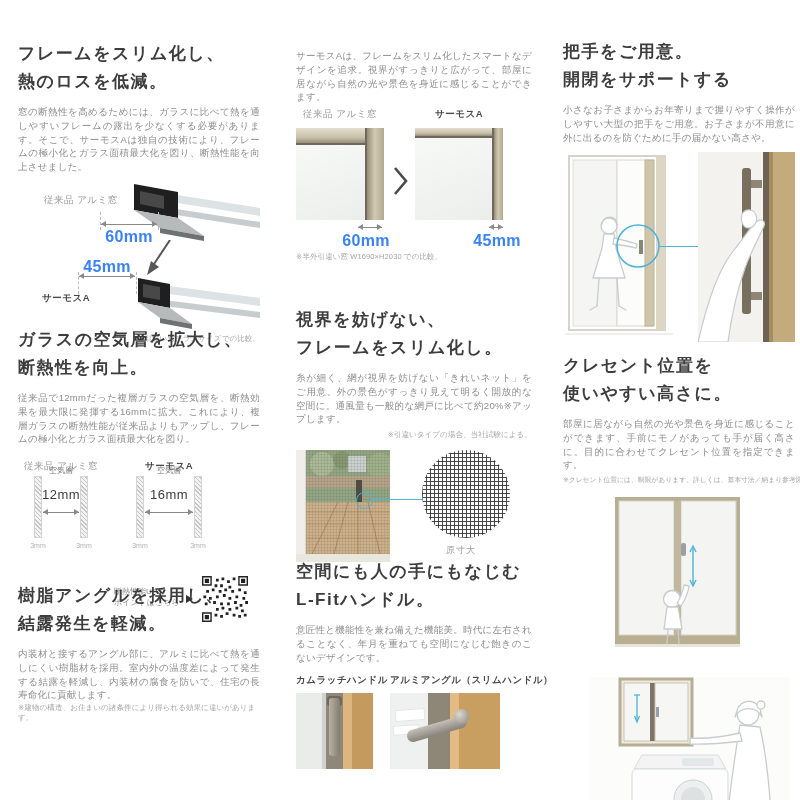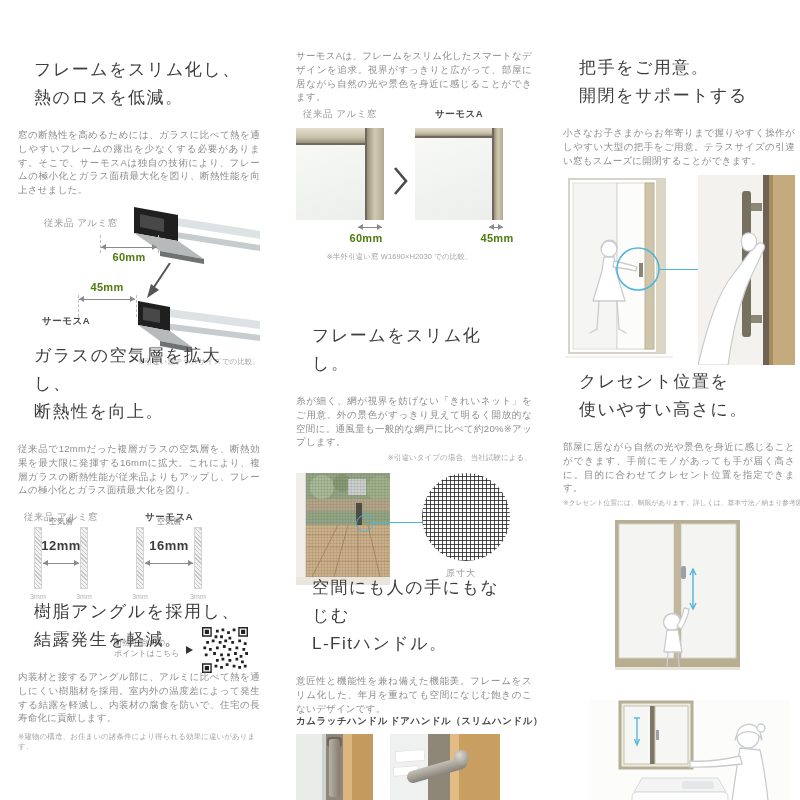--- a/index.html
+++ b/index.html
@@ -6,28 +6,28 @@
   .canvas{position:relative;width:800px;height:800px;background:#fff;overflow:hidden;
     font-family:"Liberation Sans","DejaVu Sans",sans-serif;color:#3f3f3f}
   .col{position:absolute;top:0;height:800px}
   #col1{left:18px;width:242px}
   #col2{left:296px;width:236px}
   #col3{left:563px;width:232px}
   .sec{position:absolute;left:0;right:0}
   #c1s1{top:40px}#c1s2{top:326px}#c1s3{top:582px}
   #c2s1{top:40px}#c2s2{top:306px}#c2s3{top:558px}
   #c3s1{top:38px}#c3s2{top:352px}
-  h2.title{margin:16px;font-size:17px;font-weight:400;color:#3d3d3d;letter-spacing:1.5px;line-height:28px}
+  h2.title{margin:0;font-size:17px;font-weight:700;color:#3d3d3d;letter-spacing:1.5px;line-height:28px}
   h2.title span{display:block}
   p.body{margin:9px 0 0;font-size:9.5px;color:#8d8d8d;line-height:13.8px;letter-spacing:.25px;text-align:justify}
   .note{font-size:7.5px;color:#a5a5a5;letter-spacing:.1px}
   .note-xs{font-size:6.8px;color:#a5a5a5;letter-spacing:0}
   .lbl{font-size:9.5px;color:#9b9b9b;letter-spacing:.5px}
   .lbl.strong{color:#4a4a4a;font-weight:700}
-  .dim{font-size:11px;font-weight:700;color:#4d7c0f;letter-spacing:.3px}
+  .dim{font-size:16px;font-weight:700;color:#3b82f6;letter-spacing:.3px}
   .harrow{position:absolute;height:1px;background:#8a8a8a}
   .harrow::before{content:"";position:absolute;left:0;top:-3px;border-top:3px solid transparent;border-bottom:3px solid transparent;border-right:5px solid #8a8a8a}
   .harrow::after{content:"";position:absolute;right:0;top:-3px;border-top:3px solid transparent;border-bottom:3px solid transparent;border-left:5px solid #8a8a8a}
   .guide{position:absolute;width:0;border-left:1px dashed #bdbdbd}
   .ac-s{stroke:var(--accent)}
   .ac-bg{background:var(--accent)}
   
   .d-profile{position:relative;height:176px;margin-top:10px}
   .d-profile .lblold{position:absolute;left:26px;top:10px;white-space:nowrap}
   .d-profile .lblnew{position:absolute;left:24px;top:108px;white-space:nowrap}
@@ -36,21 +36,21 @@
   .d-profile .dim60{position:absolute;left:82px;top:44px;width:58px;text-align:center}
   .d-profile .dim45{position:absolute;left:60px;top:74px;width:58px;text-align:center}
   .d-profile .notepos{position:absolute;right:0;top:150px}
   .bigarrow{position:absolute;left:122px;top:56px;width:38px;height:38px}
   
   .d-airgap{position:relative;height:100px;margin-top:14px}
   .gas-group{position:absolute;top:0;height:100px}
   .gas-group .glabel{position:absolute;top:0;left:50%;transform:translateX(-50%);white-space:nowrap}
   .pane{position:absolute;top:16px;width:8px;height:62px;background:repeating-linear-gradient(45deg,#c6c6c6 0 1px,#f2f2f2 1px 3px);border:1px solid #d4d4d4;box-sizing:border-box}
   .gas-cap{position:absolute;top:5px;left:0;right:0;text-align:center;font-size:8px;color:#777}
-  .gas-val{position:absolute;top:27px;left:0;right:0;text-align:center;font-size:13px;font-weight:700;color:#3c3c3c;letter-spacing:.5px}
+  .gas-val{position:absolute;top:27px;left:0;right:0;text-align:center;font-size:13px;font-weight:400;color:#3c3c3c;letter-spacing:.5px}
   .pane-mm{position:absolute;top:82px;width:16px;text-align:center;font-size:7px;color:#b3b3b3}
   .qr-row{position:relative;margin:16px 0 0 96px;height:50px}
   .qr-text{position:absolute;left:0;top:10px;font-size:8px;color:#8d8d8d;line-height:11px}
   .qr-text span{display:block}
   .qr-tri{position:absolute;left:72px;top:19px;width:0;height:0;border-top:4px solid transparent;border-bottom:4px solid transparent;border-left:7px solid #333}
   .qr{position:absolute;left:88px;top:0;width:46px;height:46px}
   
   .angles{position:relative;height:66px;margin-top:8px}
   .angles .al1{position:absolute;left:0;top:14px;width:97px;height:44px;
     background:linear-gradient(100deg,#b3ada2 0%,#d6d1c8 26%,#eeebe5 40%,#8e887d 44%,#a79f94 58%,#c3bbaf 72%,#aaa296 100%)}
@@ -91,21 +91,21 @@
     background:repeating-linear-gradient(90deg,rgba(90,90,90,.14) 0 1px,transparent 1px 3px),
                repeating-linear-gradient(0deg,rgba(90,90,90,.14) 0 1px,transparent 1px 3px)}
   .spot{position:absolute;left:60px;top:44px;width:15px;height:15px;border:1.5px solid var(--accent);border-radius:50%}
   .spotline{position:absolute;left:76px;top:51px;width:52px;height:1px}
   .meshcircle{position:absolute;left:126px;top:2px;width:88px;height:88px;border-radius:50%;background-color:#fdfdfd;
     background-image:repeating-linear-gradient(0deg,rgba(45,45,45,.85) 0 1px,transparent 1px 4px),
                      repeating-linear-gradient(90deg,rgba(45,45,45,.85) 0 1px,transparent 1px 4px)}
   .meshcap{position:absolute;left:150px;top:96px;font-size:9px;color:#9b9b9b;letter-spacing:1px}
   .notepos2{display:block;text-align:right;margin-top:4px}
   
-  .handlelabels{position:relative;height:13px;}
+  .handlelabels{position:relative;height:13px;margin-top:10px}
   .handlelabels .hl1{position:absolute;left:0;width:77px;text-align:center;white-space:nowrap}
   .handlelabels .hl2{position:absolute;left:94px;width:110px;text-align:center;white-space:nowrap}
   .handles{position:relative;height:80px;margin-top:4px}
   .handle1{position:absolute;left:0;top:2px;width:77px;height:76px;
     background:linear-gradient(90deg,#e9ece9 0 26px,#cfd3cf 26px 30px,#8e877a 30px 47px,#dcb67e 47px 56px,#c49a5e 56px)}
   .h1bar{position:absolute;left:33px;top:5px;width:11px;height:58px;border-radius:3px;background:linear-gradient(90deg,#b7b2a8,#837d6f)}
   .h1cap{position:absolute;left:31px;top:3px;width:15px;height:10px;border-radius:3px;background:#6f6859}
   .handle2{position:absolute;left:94px;top:2px;width:110px;height:76px;
     background:linear-gradient(90deg,#eef1ef 0 38px,#8e8778 38px 60px,#e2bc84 60px 69px,#c99e61 69px)}
   .stick{position:absolute;background:#fff;border:1px solid #e4e4e4}
@@ -215,21 +215,21 @@
         </svg>
       </div>
     </div>
 
     <div class="sec" id="c1s3">
       <h2 class="title">
         <span>樹脂アングルを採用し、</span>
         <span>結露発生を軽減。</span>
       </h2>
       <p class="body">内装材と接するアングル部に、アルミに比べて熱を通しにくい樹脂材を採用。室内外の温度差によって発生する結露を軽減し、内装材の腐食を防いで、住宅の長寿命化に貢献します。</p>
-      <div class="note" style="margin-top:7px">※建物の構造、お住まいの諸条件により得られる効果に違いがあります。</div>
+      <div class="note" style="margin-top:1px">※建物の構造、お住まいの諸条件により得られる効果に違いがあります。</div>
     </div>
   </div>
 
   <div class="col" id="col2">
 
     <div class="sec" id="c2s1">
       <p class="body">サーモスAは、フレームをスリム化したスマートなデザインを追求。視界がすっきりと広がって、部屋に居ながら自然の光や景色を身近に感じることができます。</p>
       <div class="winlabels">
         <span class="lbl wl1">従来品 アルミ窓</span>
         <span class="lbl strong wl2">サーモスA</span>
@@ -251,26 +251,27 @@
           <div class="glass"></div>
           <div class="seamh"></div>
           <div class="seamv"></div>
         </div>
         <div class="dims" style="position:absolute;left:0;right:0;top:98px">
           <div class="harrow ha1"></div>
           <span class="dim d1">60mm</span>
           <div class="harrow ha2"></div>
           <span class="dim d2">45mm</span>
         </div>
-        <span class="note" style="position:absolute;left:0;top:126px;width:207px;text-align:center">※半外引違い窓 W1690×H2030 での比較。</span>
+        <span class="note" style="position:absolute;left:0;top:126px;width:207px;text-align:left">※半外引違い窓 W1690×H2030 での比較。</span>
       </div>
     </div>
 
     <div class="sec" id="c2s2">
       <h2 class="title">
+        <span>視界を妨げない、</span>
         <span>フレームをスリム化し。</span>
       </h2>
       <p class="body">糸が細く、網が視界を妨げない「きれいネット」をご用意。外の景色がすっきり見えて明るく開放的な空間に。通風量も一般的な網戸に比べて約20%※アップします。</p>
       <span class="note notepos2">※引違いタイプの場合、当社試験による。</span>
       <div class="screenwrap">
         <div class="sphoto">
           <svg viewBox="0 0 94 112" width="94" height="112">
             <rect width="94" height="112" fill="#f0efec"></rect>
             <rect x="0" y="0" width="10" height="112" fill="#efeeea"></rect>
             <rect x="9" y="0" width="2" height="112" fill="#d9d7d0"></rect>
@@ -293,24 +294,24 @@
         <div class="meshcircle"></div>
         <span class="meshcap">原寸大</span>
       </div>
     </div>
 
     <div class="sec" id="c2s3">
       <h2 class="title">
         <span>空間にも人の手にもなじむ</span>
         <span>L-Fitハンドル。</span>
       </h2>
-      <p class="body">意匠性と機能性を兼ね備えた機能美。フレームをスリム化した、年月を重ねても空間になじむ飽きのこないデザインです。</p>
+      <p class="body">意匠性と機能性を兼ね備えた機能美。時代に左右されることなく、年月を重ねても空間になじむ飽きのこないデザインです。</p>
       <div class="handlelabels">
         <span class="lbl strong hl1">カムラッチハンドル</span>
-        <span class="lbl strong hl2">ドアハンドル（スリムハンドル）</span>
+        <span class="lbl strong hl2">アルミアングル（スリムハンドル）</span>
       </div>
       <div class="handles">
         <div class="handle1">
           <div class="h1cap"></div>
           <div class="h1bar"></div>
         </div>
         <div class="handle2">
           <div class="stick st1"></div>
           <div class="stick st2"></div>
           <div class="h2lever"></div>
@@ -320,21 +321,21 @@
     </div>
   </div>
 
   <div class="col" id="col3">
 
     <div class="sec" id="c3s1">
       <h2 class="title">
         <span>把手をご用意。</span>
         <span>開閉をサポートする</span>
       </h2>
-      <p class="body">小さなお子さまからお年寄りまで握りやすく操作がしやすい大型の把手をご用意。テラスサイズの引違い窓もスムーズに開閉することができます。</p>
+      <p class="body">小さなお子さまからお年寄りまで握りやすく操作がしやすい大型の把手をご用意。お子さまが不用意に外に出るのを防ぐために手の届かない高さや。</p>
       <div class="illo1">
         <svg class="doorsvg" viewBox="0 0 108 190">
           <rect x="4" y="4" width="96" height="174" fill="none" stroke="#d6d3ca" stroke-width="2"></rect>
           <rect x="8" y="8" width="44" height="166" fill="#f5f6f4" stroke="#e0ded6"></rect>
           <rect x="52" y="8" width="36" height="166" fill="#fcfcfb" stroke="#d8d5cc"></rect>
           <rect x="80" y="8" width="9" height="166" fill="#cfc5ab" stroke="#bdb295"></rect>
           <rect x="91" y="4" width="9" height="174" fill="#ddd6c2"></rect>
           <line x1="0" y1="182" x2="108" y2="182" stroke="#e2e0da"></line>
           <rect x="74" y="88" width="4" height="14" fill="#8a8578"></rect>
           <g fill="#fff" stroke="#c9cccf" stroke-width="1.3" stroke-linejoin="round" stroke-linecap="round">

